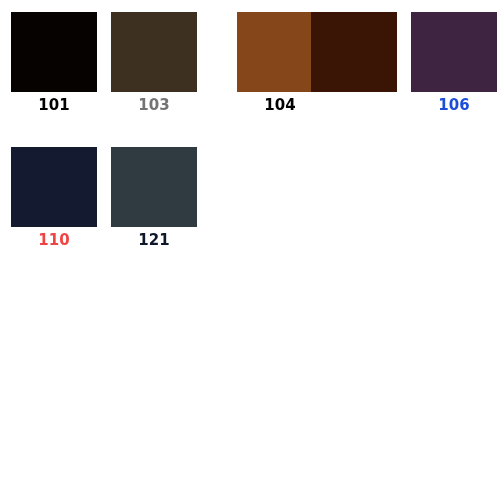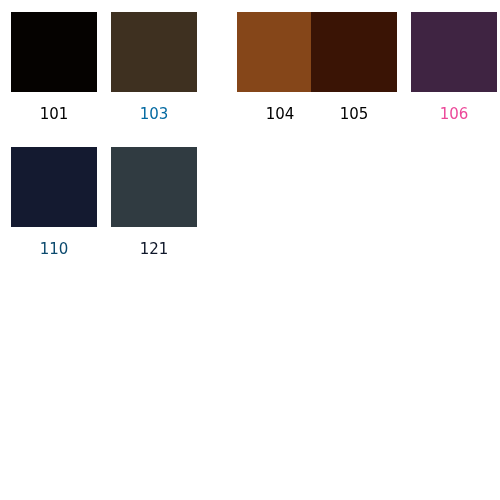--- a/index.html
+++ b/index.html
@@ -35,50 +35,50 @@
   }
 
   .swatch-label {
     display: block;
     width: 86px;
     text-align: center;
     font-family: "DejaVu Sans", "Liberation Sans", sans-serif;
     font-size: 15px;
     line-height: 18px;
     color: #000000;
-    margin-top: 13px;
+    margin-top: 4px;
     letter-spacing: 0px;
     white-space: nowrap;
+    font-weight: bold;
   }
 </style>
 </head>
 <body>
 
 <div id="palette" style="background: rgb(255, 255, 255); width: 500px; height: 500px;">
     <div class="swatch-cell" style="left: 11px; top: 12px; width: 86px;">
       <div class="swatch-chip" title="#050200" style="width: 86px; height: 80px; background: rgb(5, 2, 0);"></div>
       <span class="swatch-label" style="width: 86px; color: rgb(0, 0, 0);">101</span>
     </div>
     <div class="swatch-cell" style="left: 111px; top: 12px; width: 86px;">
       <div class="swatch-chip" title="#3e3020" style="width: 86px; height: 80px; background: rgb(62, 48, 32);"></div>
-      <span class="swatch-label" style="width: 86px; color: #0369a1;">103</span>
+      <span class="swatch-label" style="width: 86px; color: #737373;">103</span>
     </div>
     <div class="swatch-cell" style="left: 211px; top: 12px; width: 86px; padding-left: 26px;">
       <div class="swatch-chip" title="#854619" style="width: 86px; height: 80px; background: rgb(133, 70, 25);"></div>
       <span class="swatch-label" style="width: 86px; color: rgb(0, 0, 0);">104</span>
     </div>
     <div class="swatch-cell" style="left: 311px; top: 12px; width: 86px;">
       <div class="swatch-chip" title="#3a1405" style="width: 86px; height: 80px; background: rgb(58, 20, 5);"></div>
-      <span class="swatch-label" style="width: 86px; color: rgb(0, 0, 0);">105</span>
     </div>
     <div class="swatch-cell" style="left: 411px; top: 12px; width: 86px;">
       <div class="swatch-chip" title="#3f2442" style="width: 86px; height: 80px; background: rgb(63, 36, 66);"></div>
-      <span class="swatch-label" style="width: 86px; color: #ec4899;">106</span>
+      <span class="swatch-label" style="width: 86px; color: #1d4ed8;">106</span>
     </div>
     <div class="swatch-cell" style="left: 11px; top: 147px; width: 86px;">
       <div class="swatch-chip" title="#141a30" style="width: 86px; height: 80px; background: rgb(20, 26, 48);"></div>
-      <span class="swatch-label" style="width: 86px; color: #0c4a6e;">110</span>
+      <span class="swatch-label" style="width: 86px; color: #ef4444;">110</span>
     </div>
     <div class="swatch-cell" style="left: 111px; top: 147px; width: 86px;">
       <div class="swatch-chip" title="#303b41" style="width: 86px; height: 80px; background: rgb(48, 59, 65);"></div>
       <span class="swatch-label" style="width: 86px; color: #0f172a;">121</span>
     </div>
   </div>
 
 </body></html>

